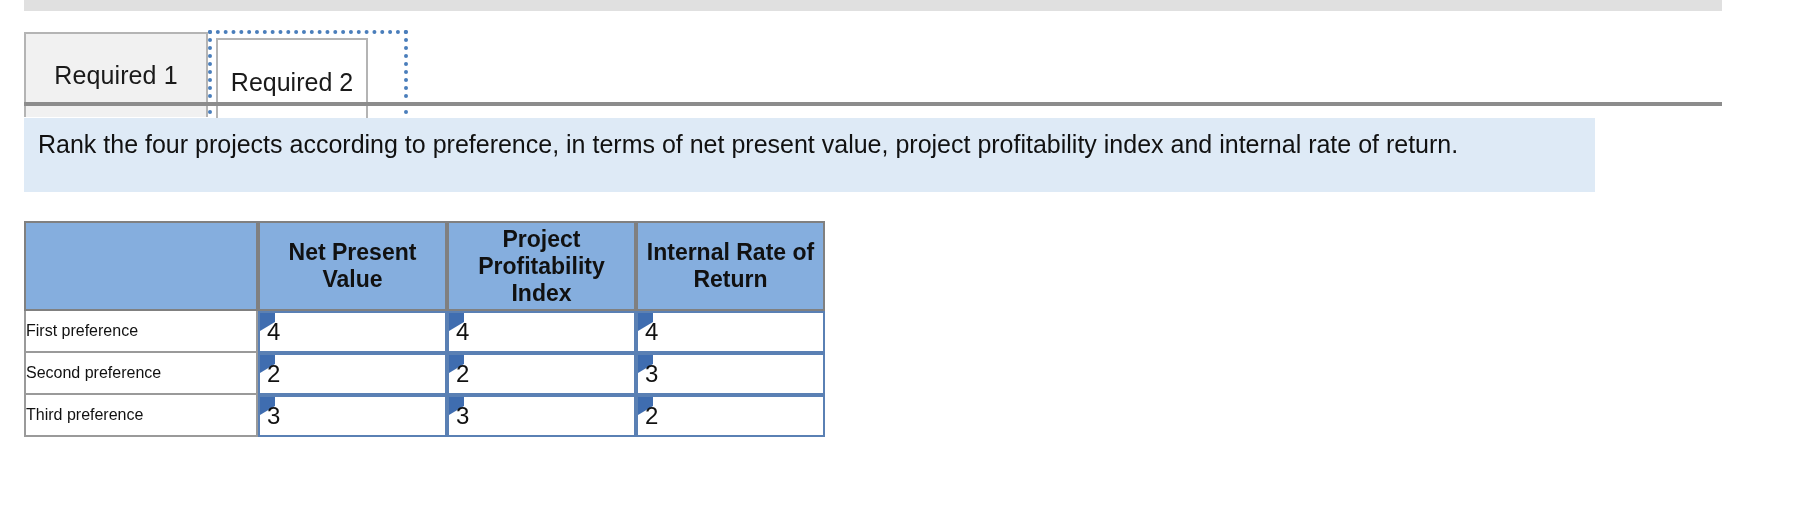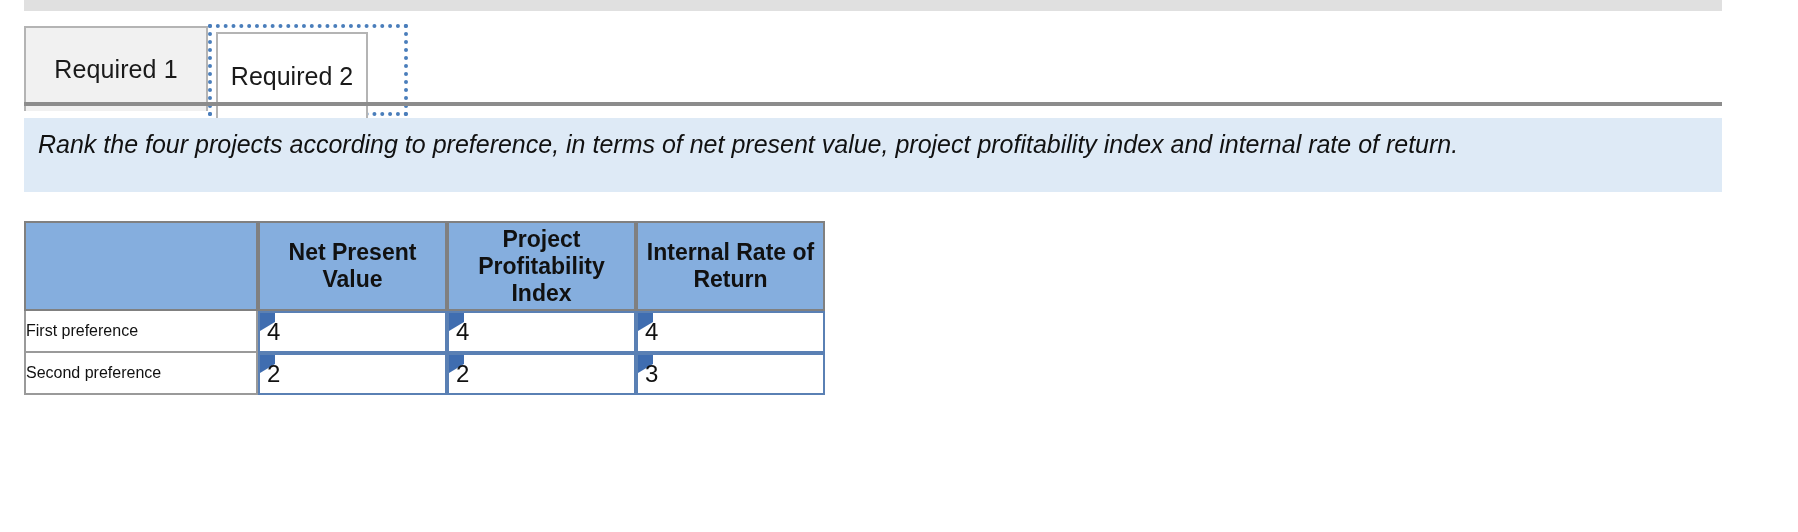--- a/index.html
+++ b/index.html
@@ -22,21 +22,21 @@
     top: 0px;
     width: 1698px;
     height: 11px;
     background: #e0e0e0;
   }
 
   
   #tab-strip {
     position: absolute;
     left: 0px;
-    top: 26px;
+    top: 32px;
     width: 1798px;
     height: 90px;
   }
   .tab {
     position: absolute;
     top: 0px;
     height: 85px;
     box-sizing: border-box;
     display: flex;
     align-items: center;
@@ -87,26 +87,25 @@
     width: 1698px;
     height: 4px;
     background: #8c8c8c;
   }
 
   
   #instruction-panel {
     position: absolute;
     left: 24px;
     top: 118px;
-    width: 1698px;
+    width: 1571px;
     height: 74px;
     background: #deeaf6;
     box-sizing: border-box;
     padding: 10px 14px 4px 14px;
-    font-style: italic;
   }
   #instruction-text {
     font-size: 25px;
     line-height: 32px;
     color: #111111;
     margin: 0;
   }
 
   
   #rank-table {
@@ -266,16 +265,37 @@
         </div>
       </td>
       <td class="data-cell col-data">
         <div class="input-box">
           <span class="flag-icon"></span>
           <span class="cell-value">3</span>
         </div>
       </td>
     </tr>
 
+    <tr>
+      <td class="label-cell col-label">Third preference</td>
+      <td class="data-cell col-data">
+        <div class="input-box">
+          <span class="flag-icon"></span>
+          <span class="cell-value">3</span>
+        </div>
+      </td>
+      <td class="data-cell col-data">
+        <div class="input-box">
+          <span class="flag-icon"></span>
+          <span class="cell-value">3</span>
+        </div>
+      </td>
+      <td class="data-cell col-data">
+        <div class="input-box">
+          <span class="flag-icon"></span>
+          <span class="cell-value">2</span>
+        </div>
+      </td>
+    </tr>
 
 
   </tbody>
 </table>
 
 </body></html>

